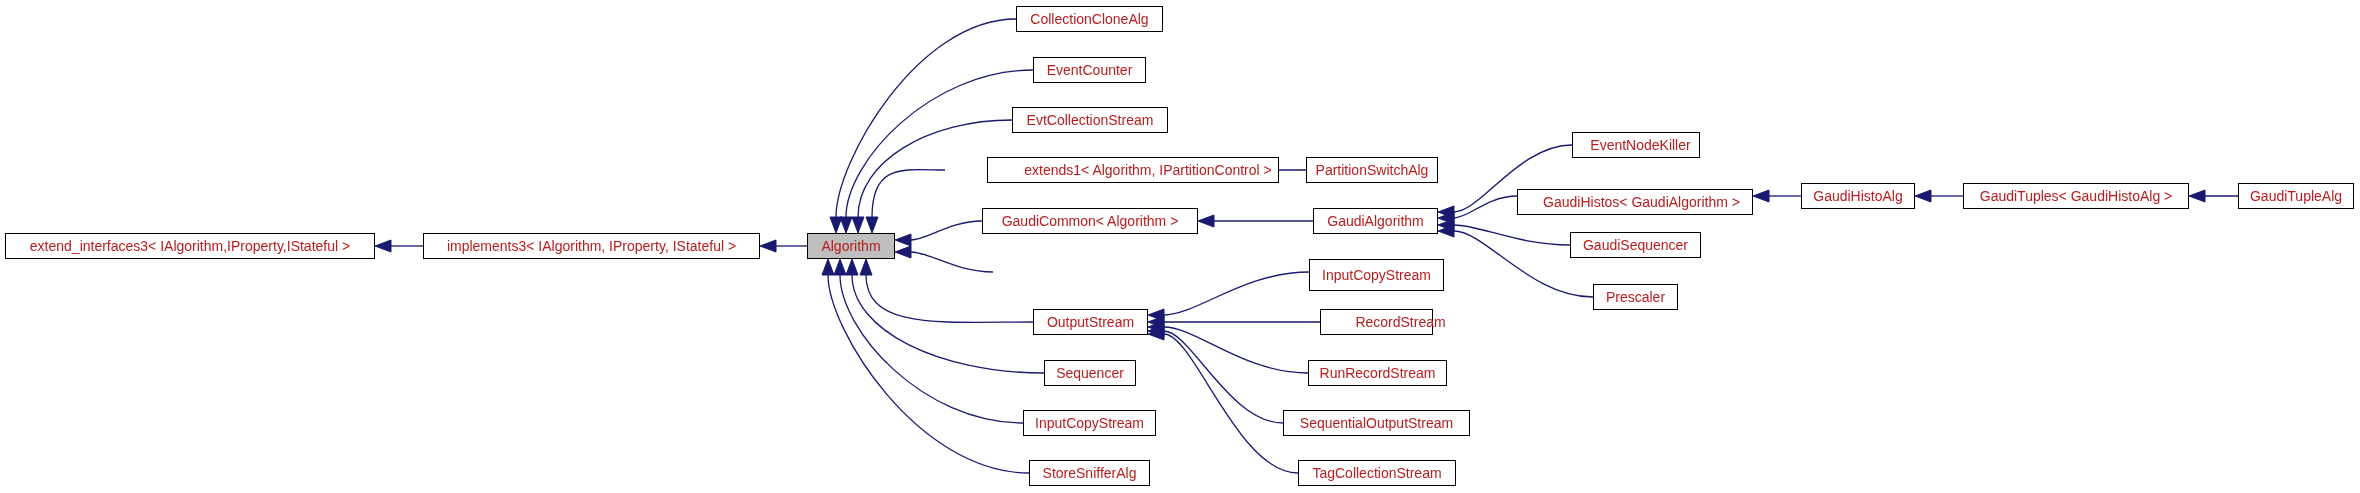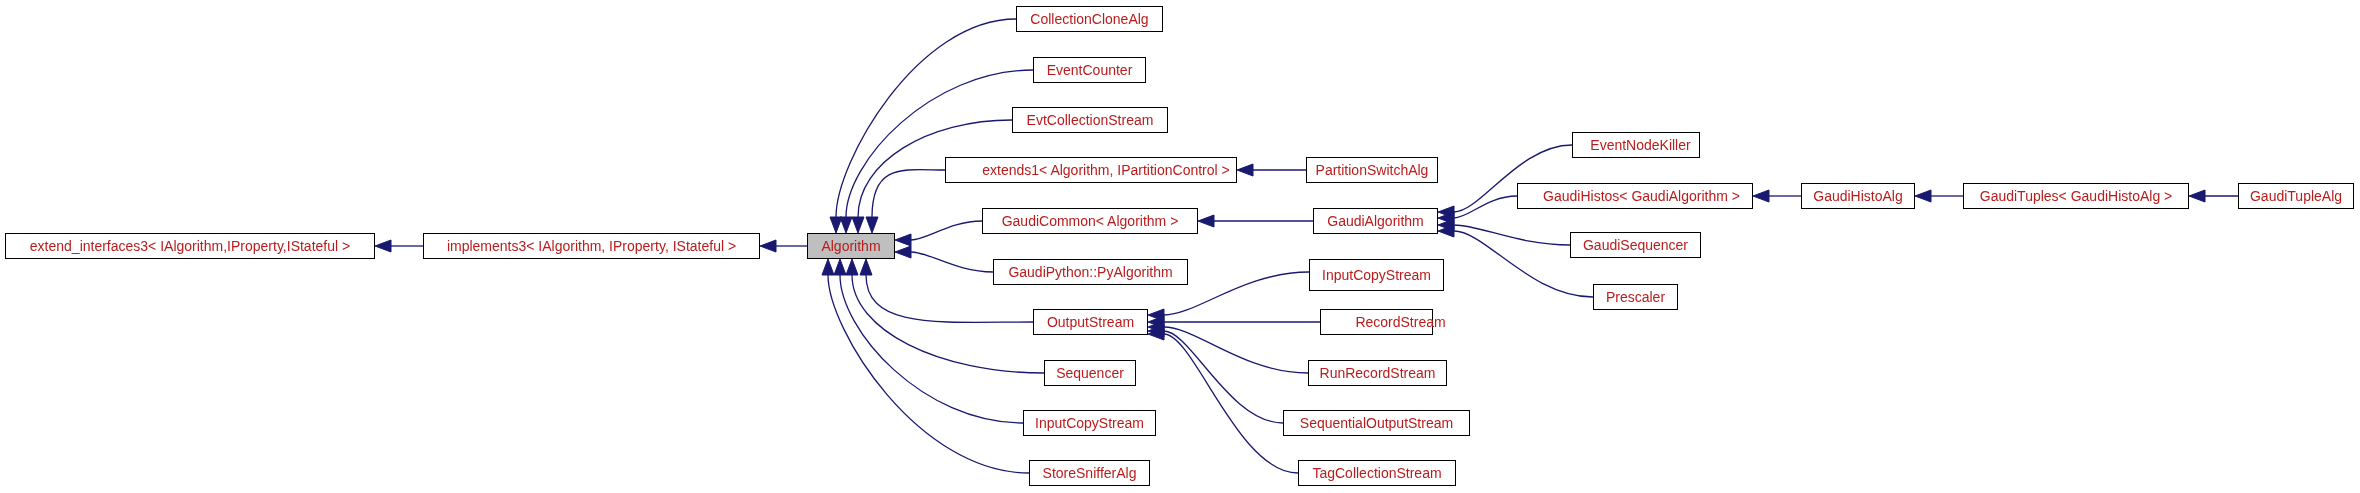--- a/index.html
+++ b/index.html
@@ -121,34 +121,33 @@
         <polygon points="1148,334 1164,328 1164,340" fill="#191970" stroke="#191970"></polygon>
       </g>
     </svg>
 
 <div class="node" style="left: 5px; top: 233px; width: 370px; height: 26px;">extend_interfaces3&lt; IAlgorithm,IProperty,IStateful &gt;</div>
     <div class="node" style="left: 423px; top: 233px; width: 337px; height: 26px;">implements3&lt; IAlgorithm, IProperty, IStateful &gt;</div>
     <div class="node hl" style="left: 807px; top: 233px; width: 88px; height: 26px;">Algorithm</div>
     <div class="node" style="left: 1016px; top: 6px; width: 147px; height: 26px;">CollectionCloneAlg</div>
     <div class="node" style="left: 1033px; top: 57px; width: 113px; height: 26px;">EventCounter</div>
     <div class="node" style="left: 1012px; top: 107px; width: 156px; height: 26px;">EvtCollectionStream</div>
-    <div class="node" style="left: 945px; top: 157px; width: 292px; height: 26px; padding-left: 30px;">extends1&lt; Algorithm, IPartitionControl &gt;</div>
+    <div class="node" style="left: 987px; top: 157px; width: 292px; height: 26px; padding-left: 30px;">extends1&lt; Algorithm, IPartitionControl &gt;</div>
     <div class="node" style="left: 1306px; top: 157px; width: 132px; height: 26px;">PartitionSwitchAlg</div>
     <div class="node" style="left: 982px; top: 208px; width: 216px; height: 26px;">GaudiCommon&lt; Algorithm &gt;</div>
     <div class="node" style="left: 1313px; top: 208px; width: 125px; height: 26px;">GaudiAlgorithm</div>
-    <div class="node" style="left: 993px; top: 259px; width: 195px; height: 26px;">GaudiPython::PyAlgorithm</div>
     <div class="node" style="left: 1033px; top: 309px; width: 115px; height: 26px;">OutputStream</div>
     <div class="node" style="left: 1044px; top: 360px; width: 92px; height: 26px;">Sequencer</div>
     <div class="node" style="left: 1023px; top: 410px; width: 133px; height: 26px;">InputCopyStream</div>
     <div class="node" style="left: 1029px; top: 460px; width: 121px; height: 26px;">StoreSnifferAlg</div>
     <div class="node" style="left: 1309px; top: 259px; width: 135px; height: 32px;">InputCopyStream</div>
     <div class="node" style="left: 1320px; top: 309px; width: 113px; height: 26px; padding-left: 48px;">RecordStream</div>
     <div class="node" style="left: 1308px; top: 360px; width: 139px; height: 26px;">RunRecordStream</div>
     <div class="node" style="left: 1283px; top: 410px; width: 187px; height: 26px;">SequentialOutputStream</div>
     <div class="node" style="left: 1298px; top: 460px; width: 158px; height: 26px;">TagCollectionStream</div>
     <div class="node" style="left: 1572px; top: 132px; width: 128px; height: 26px; padding-left: 9px;">EventNodeKiller</div>
-    <div class="node" style="left: 1517px; top: 183px; width: 236px; height: 26px; padding-left: 13px;">GaudiHistos&lt; GaudiAlgorithm &gt;</div>
+    <div class="node" style="left: 1517px; top: 189px; width: 236px; height: 26px; padding-left: 13px;">GaudiHistos&lt; GaudiAlgorithm &gt;</div>
     <div class="node" style="left: 1570px; top: 232px; width: 131px; height: 26px;">GaudiSequencer</div>
     <div class="node" style="left: 1593px; top: 284px; width: 85px; height: 26px;">Prescaler</div>
     <div class="node" style="left: 1801px; top: 183px; width: 114px; height: 26px;">GaudiHistoAlg</div>
     <div class="node" style="left: 1963px; top: 183px; width: 226px; height: 26px;">GaudiTuples&lt; GaudiHistoAlg &gt;</div>
     <div class="node" style="left: 2238px; top: 183px; width: 116px; height: 26px;">GaudiTupleAlg</div>
   </div>
 
 </body></html>

